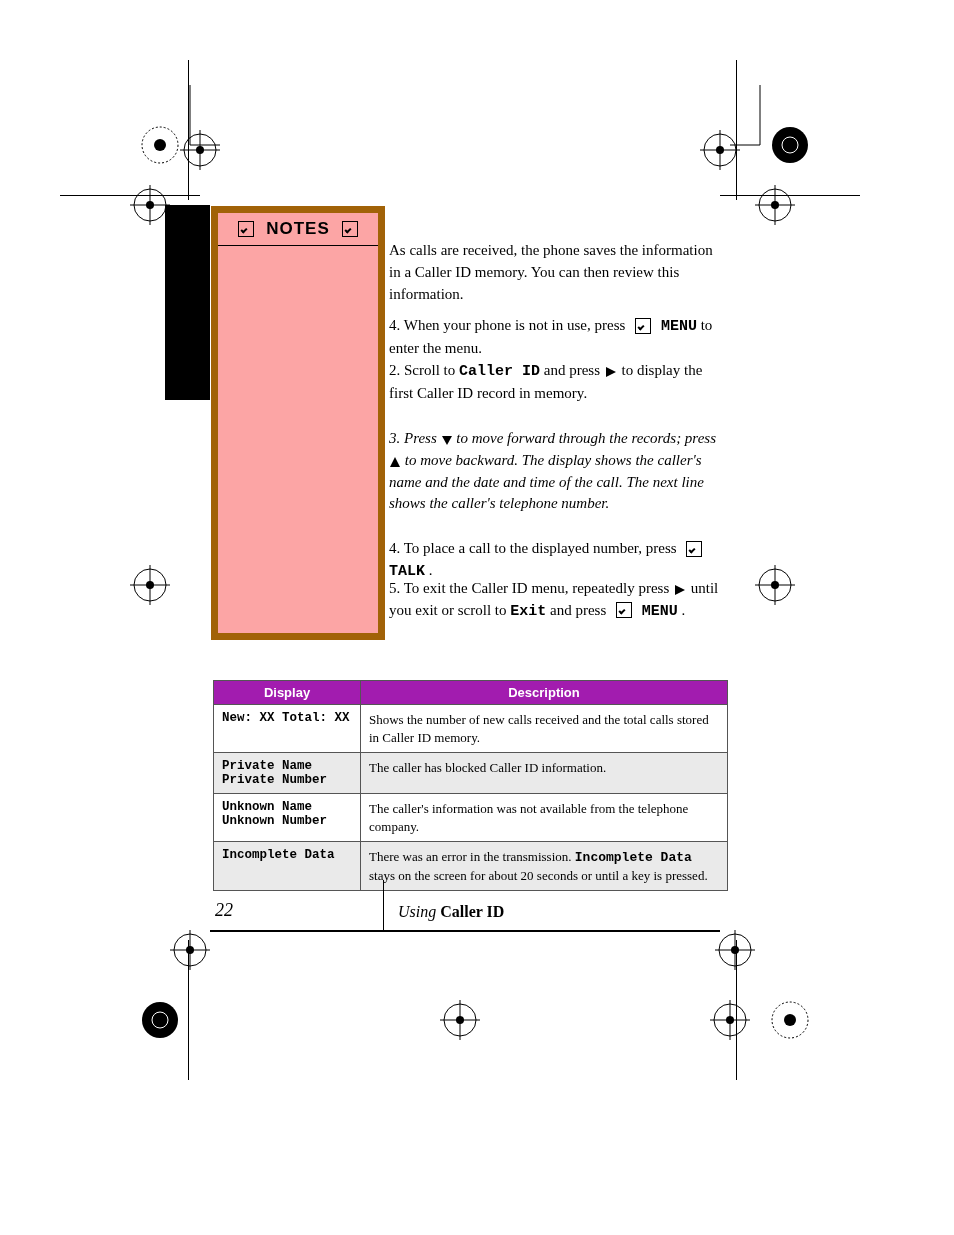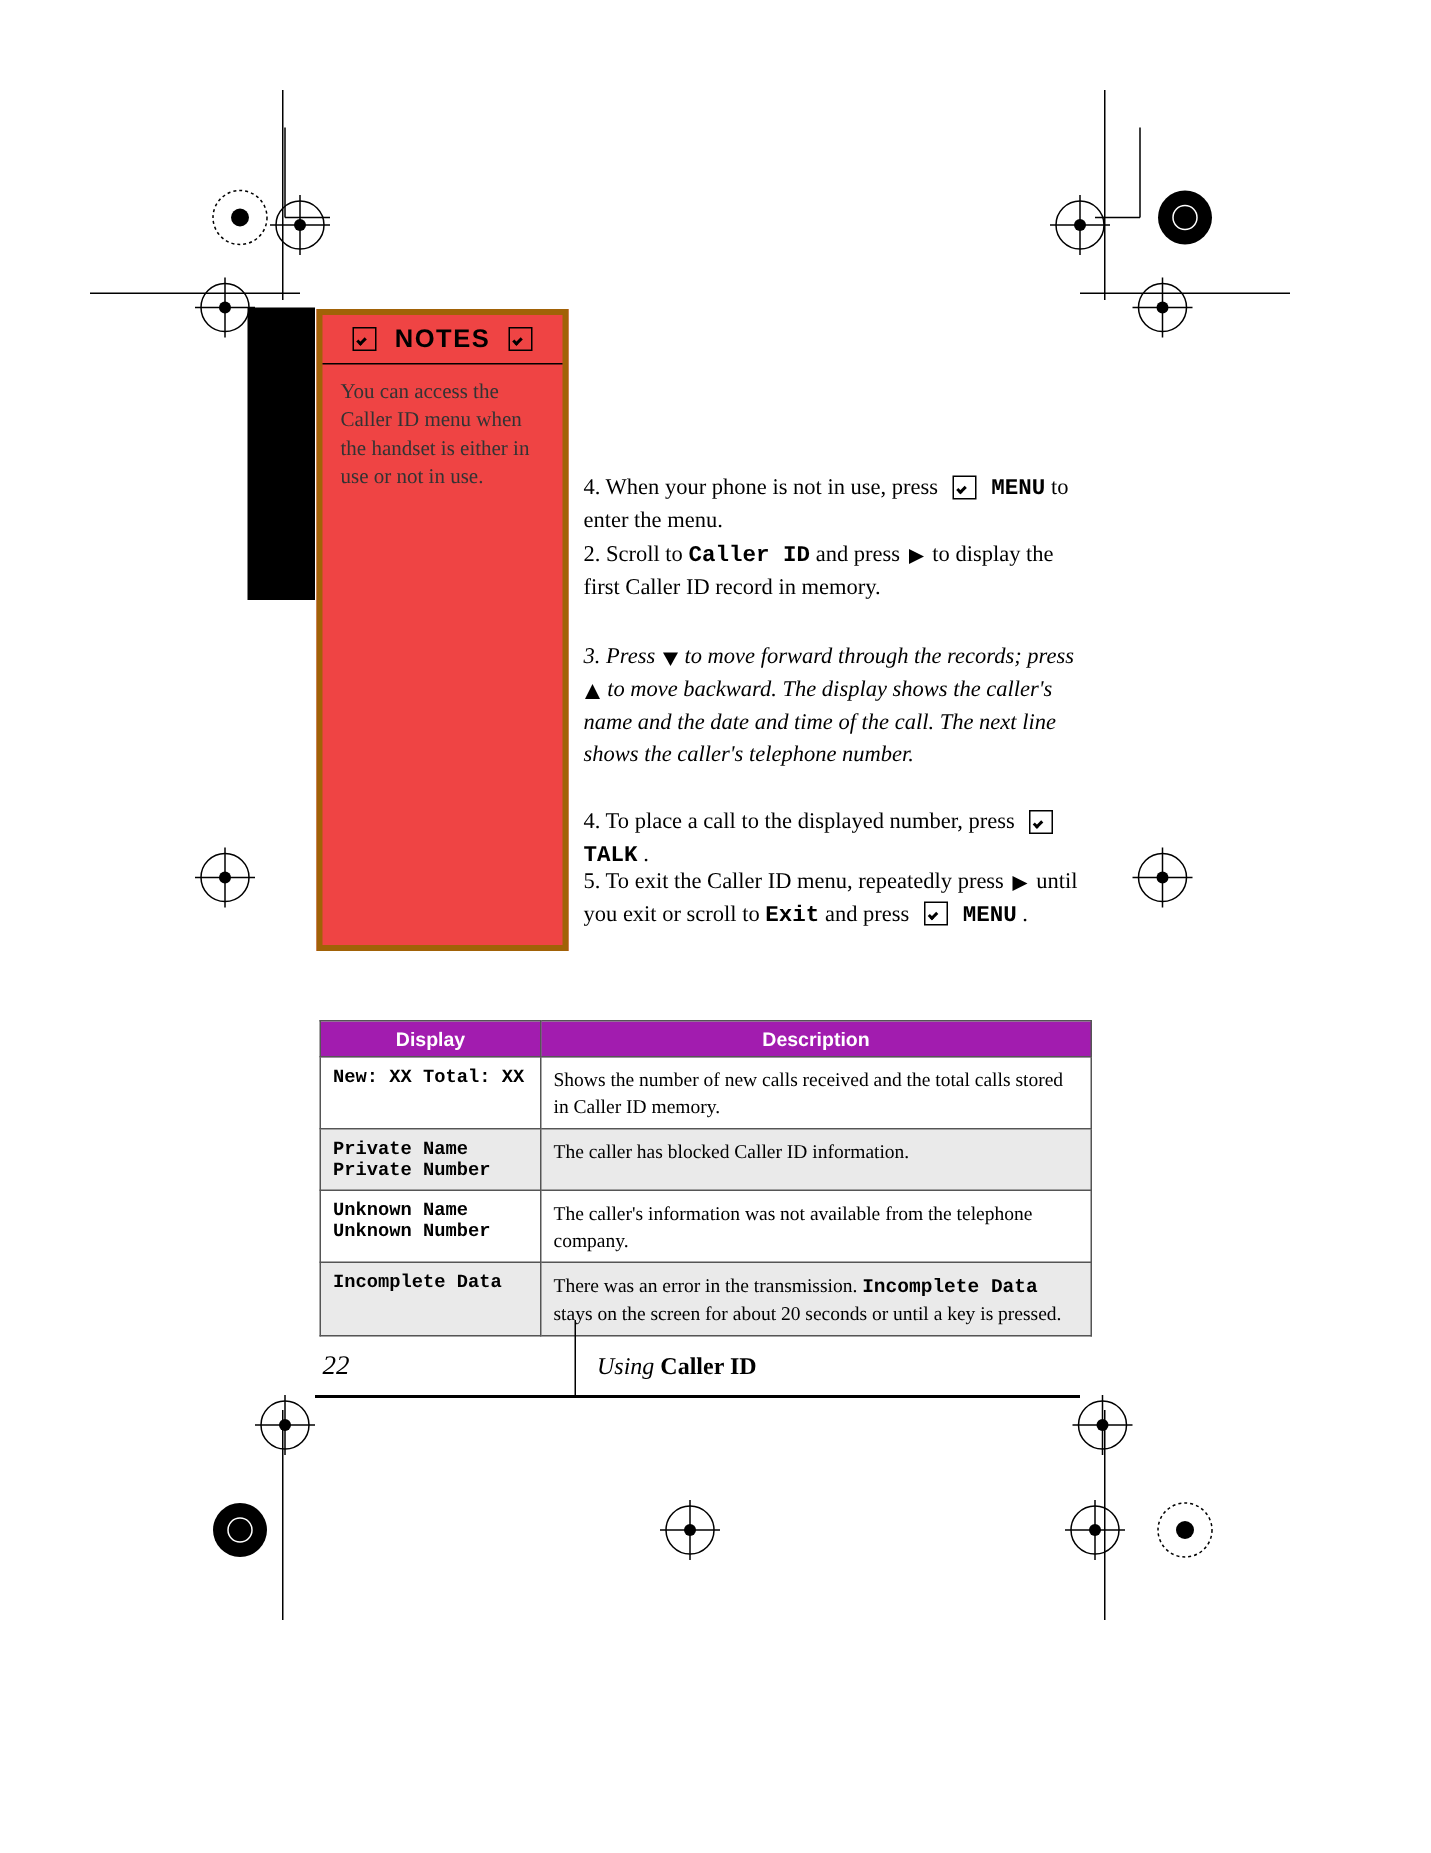--- a/index.html
+++ b/index.html
@@ -4,21 +4,21 @@
 <style>
   html,body{margin:0;padding:0;background:#fff;font-family:Georgia,serif;color:#000;}
   .page{position:relative;width:954px;height:1235px;margin:0 auto;}
   svg.pm{position:absolute;overflow:visible;}
   .pm circle.solid{fill:#000;stroke:none;}
   .pm circle.dots{fill:none;stroke:#000;stroke-width:1;stroke-dasharray:2 2;}
   .pm circle.outer{fill:none;stroke:#000;stroke-width:1;}
   .pm circle.small{fill:none;stroke:#000;stroke-width:1;}
   .pm line{stroke:#000;stroke-width:1;}
   .black-tab{position:absolute;background:#000;}
-  .notes-box{position:absolute;border:4px solid #a16207;background:#ef4444;}
+  .notes-box{position:absolute;border:7px solid #a16207;background:#fca5a5;}
   .notes-head{position:relative;border-bottom:1px solid #000;padding:6px 0;text-align:center;font-family:Arial,Helvetica,sans-serif;font-weight:bold;font-variant:small-caps;font-size:17px;letter-spacing:1px;}
   .notes-body{padding:10px 12px;font-family:Georgia,serif;font-size:14px;line-height:1.35;color:#333;}
   .check-icon{display:inline-block;width:14px;height:14px;border:1px solid #000;position:relative;vertical-align:middle;margin:0 6px 2px;}
   .check-icon::after{content:"";position:absolute;left:2px;top:6px;width:4px;height:2px;border-left:2px solid #000;border-bottom:2px solid #000;transform:rotate(-45deg);}
   .heading{position:absolute;font-family:Georgia,serif;font-weight:bold;font-variant:small-caps;font-size:22px;letter-spacing:0.5px;}
   .body-text{position:absolute;font-family:Georgia,serif;font-size:15px;line-height:1.45;}
   .mono{font-family:"Andale Mono","Courier New",monospace;font-weight:bold;}
   .navkey{display:inline-block;vertical-align:-3px;}
   table.cid{position:absolute;border-collapse:collapse;font-size:13px;}
   table.cid th{background:#a21caf;color:#fff;font-family:Arial,sans-serif;font-weight:bold;font-size:13px;padding:4px 8px;border:1px solid #555;}
@@ -130,24 +130,24 @@
   <div style="position:absolute;left:720px;top:195px;height:0;width:140px;border-top:1px solid #000;"></div>
 
   <div class="black-tab" style="left:165px;top:205px;width:45px;height:195px;"></div>
 
   <div class="notes-box" style="left:211px;top:206px;width:160px;height:420px;">
     <div class="notes-head">
       <span class="check-icon"></span>
       <span>NOTES</span>
       <span class="check-icon"></span>
     </div>
-    <div class="notes-body">You can access the Caller ID menu when the handset is either in use or not in use.</div>
-  </div>
-
-
+  </div>
+
+
+  <div class="body-text" style="left:389px;top:240px;width:330px;">As calls are received, the phone saves the information in a Caller ID memory. You can then review this information.</div>
 
   <div class="body-text" style="left:389px;top:315px;width:330px;">
     <span>4. When your phone is not in use, press </span>
     <span class="check-icon"></span>
     <span class="mono">MENU</span>
     <span> to enter the menu.</span>
   </div>
 
   <div class="body-text" style="left:389px;top:360px;width:330px;">
     <span>2. Scroll to </span>

